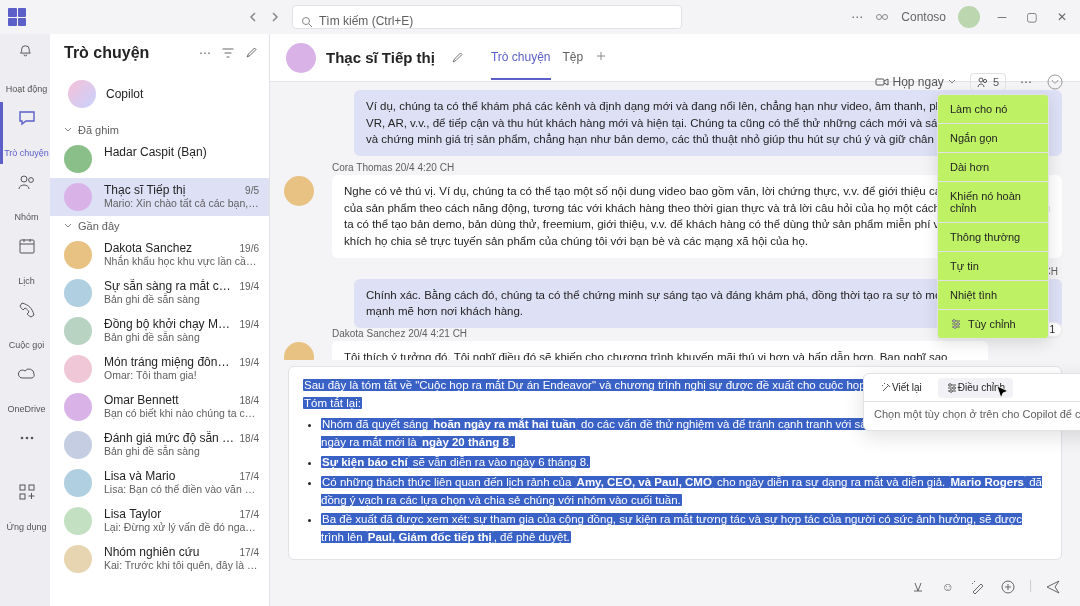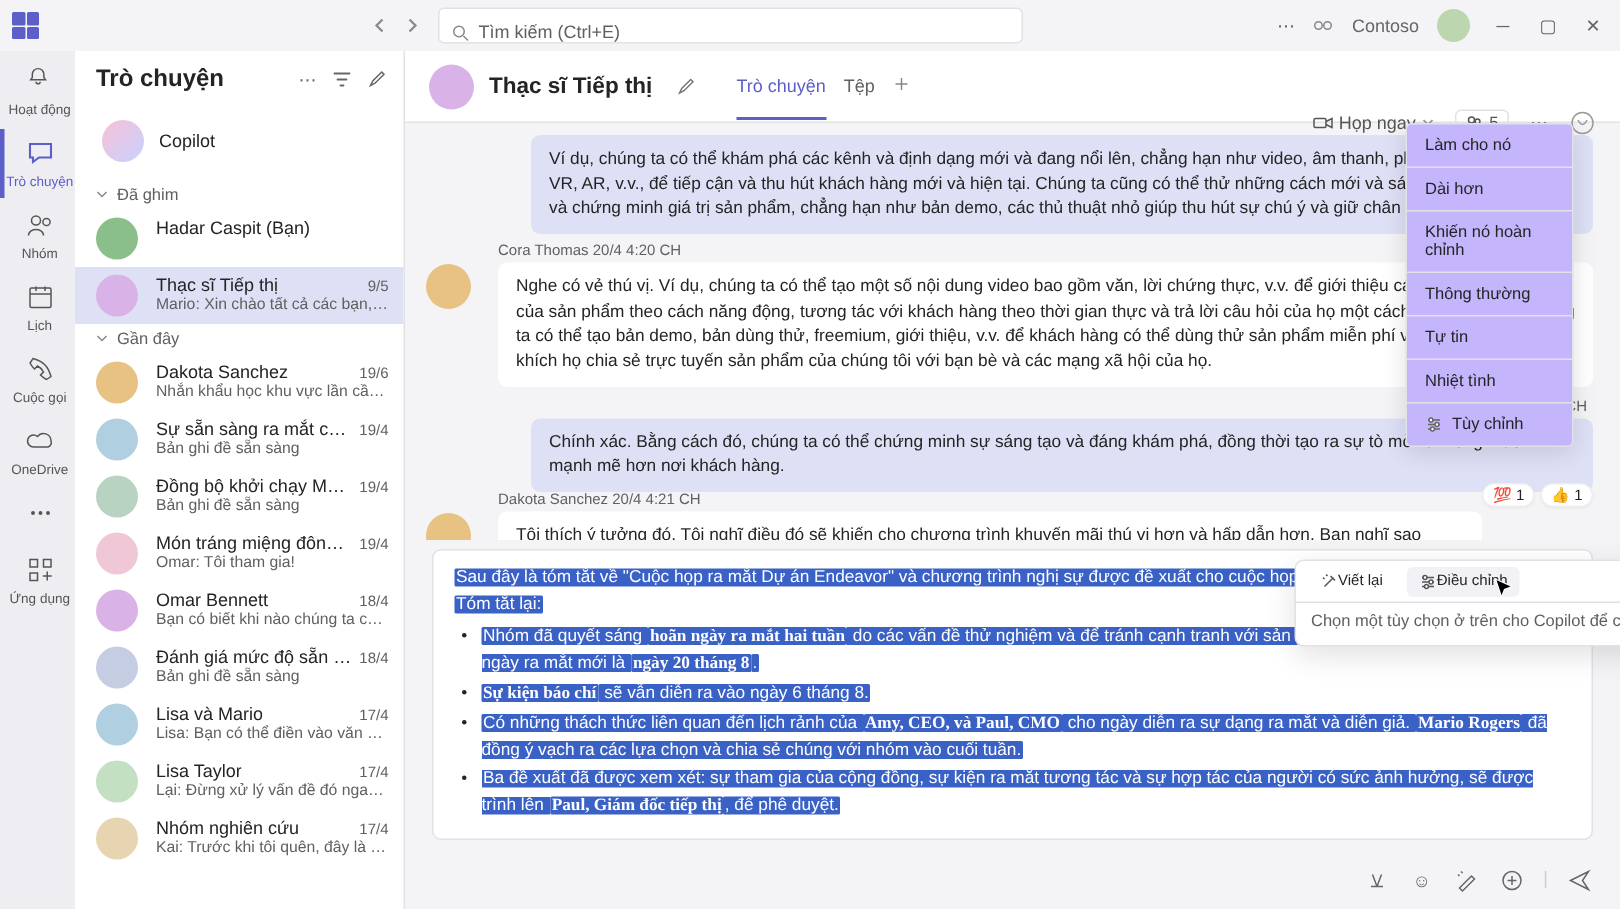--- a/index.html
+++ b/index.html
@@ -23,21 +23,21 @@
   .nav-arrow{width:18px;height:18px;display:flex;align-items:center;justify-content:center;color:#888;}
   .searchbox{flex:0 0 390px;height:24px;border:1px solid var(--border);border-radius:4px;background:var(--bg-white);display:flex;align-items:flex-end;padding:0 8px;color:var(--muted);gap:6px;}
   .tb-right{margin-left:auto;display:flex;align-items:center;gap:12px;color:#666;}
   .avatar-sm{width:22px;height:22px;border-radius:50%;background:#bcd6b0;}
   .win-btns{display:flex;gap:10px;color:#666;}
   .win-btn{width:20px;text-align:center;}
 
   
   .layout{display:flex;height:calc(100% - 34px);}
   .rail{width:50px;background:var(--rail);display:flex;flex-direction:column;align-items:center;padding-top:4px;gap:2px;font-size:9px;color:#555;}
-  .rail-item{display:flex;flex-direction:column;align-items:center;gap:4px;padding:6px 0;width:100%;border-left:3px solid transparent;cursor:pointer;}
+  .rail-item{display:flex;flex-direction:column;align-items:center;gap:20px;padding:6px 0;width:100%;border-left:3px solid transparent;cursor:pointer;}
   .rail-item.active{border-left-color:var(--accent);color:var(--accent);}
   .rail-icon{width:20px;height:20px;}
 
   
   .chatlist{width:220px;background:var(--bg-white);border-right:1px solid var(--border);display:flex;flex-direction:column;}
   .cl-header{display:flex;align-items:center;justify-content:space-between;padding:10px 10px 6px 14px;}
   .cl-title{font-weight:600;font-size:16px;}
   .cl-actions{display:flex;gap:10px;color:#666;}
   .copilot-row{display:flex;align-items:center;gap:10px;margin:6px 10px 6px 14px;padding:6px 4px;border-radius:4px;}
   .copilot-badge{width:28px;height:28px;border-radius:50%;background:linear-gradient(135deg,#f7c0d6,#c7d2ff);}
@@ -71,21 +71,21 @@
   .msg-meta{font-size:10px;color:var(--muted);margin-bottom:2px;}
   .msg-text{font-size:11.5px;line-height:1.45;}
   .bubble-out{margin-left:70px;background:var(--accent-light);border-radius:6px;padding:8px 12px;font-size:11.5px;line-height:1.45;margin-bottom:6px;}
   .bubble-in-wrap{background:var(--bg-white);border-radius:6px;padding:8px 12px;}
   .reactions{display:flex;gap:4px;align-items:center;margin-top:2px;}
   .react-pill{display:inline-flex;gap:2px;align-items:center;background:#fff;border:1px solid #eee;border-radius:12px;padding:1px 6px;font-size:10px;box-shadow:0 1px 2px rgba(0,0,0,.05);}
   .react-float{float:right;margin-top:-6px;}
   .cora-link{color:var(--accent);text-decoration:none;}
 
   
-  .tone-panel{position:absolute;left:667px;top:0px;width:112px;background:#c4b5fd;border:1px solid var(--border);border-radius:4px;box-shadow:0 4px 16px rgba(0,0,0,.12);z-index:20;}
+  .tone-panel{position:absolute;left:667px;top:12px;width:112px;background:#bef264;border:1px solid var(--border);border-radius:4px;box-shadow:0 4px 16px rgba(0,0,0,.12);z-index:20;}
   .tone-item{padding:8px 12px;font-size:11px;cursor:pointer;}
   .tone-sep{border-top:1px solid var(--border);}
   .tone-custom{display:flex;gap:6px;align-items:center;}
 
   
   .copilot-bar{position:absolute;left:593px;top:339px;width:362px;height:58px;background:#fff;border:1px solid var(--border);border-radius:6px;box-shadow:0 6px 20px rgba(0,0,0,.12);z-index:15;}
   .copilot-tabs{height:28px;display:flex;align-items:center;padding:0 8px;border-bottom:1px solid var(--border);gap:8px;}
   .cp-tab{display:flex;align-items:center;gap:0;font-size:10px;padding:4px 8px;border-radius:4px;cursor:pointer;}
   .cp-tab.active{background:#f1f1f6;}
   .copilot-body{padding:6px 10px;font-size:11px;color:var(--muted);}
@@ -93,21 +93,21 @@
 
   
   .compose{margin:6px 18px 12px 18px;background:var(--bg-white);border:1px solid var(--border);border-radius:6px;padding:10px 14px;font-size:11.5px;line-height:1.55;position:relative;}
   .compose .sel{background:var(--sel);color:#fff;border-radius:1px;padding:0 1px;}
   .compose ul{margin:4px 0 0 18px;padding:0;}
   .compose li{margin-bottom:2px;}
   .compose-toolbar{display:flex;justify-content:flex-end;gap:12px;color:#666;padding:6px 18px 10px 0;}
   .compose-toolbar .icon{width:18px;height:18px;display:flex;align-items:center;justify-content:center;}
   .send{color:#666;}
 
-  b.sel,strong.sel{font-weight:600;font-family:Liberation Serif, serif;}
+  b.sel,strong.sel{font-weight:600;}
   svg{display:block;}
 </style>
 </head>
 <body>
 
 <div class="titlebar">
   <div class="ms-logo">
       <span></span>
       <span></span>
       <span></span>
@@ -433,20 +433,21 @@
           <div class="msg-meta">Dakota Sanchez  20/4 4:21 CH</div>
           <div class="bubble-in-wrap msg-text">
             <span>Tôi thích ý tưởng đó. Tôi nghĩ điều đó sẽ khiến cho chương trình khuyến mãi thú vị hơn và hấp dẫn hơn. Bạn nghĩ sao </span><a href="#" class="cora-link">Cora</a>?
           </div>
         </div>
       </div>
 
       <div class="tone-panel">
         <div id="tone-items">
             <div class="tone-item">Làm cho nó</div>
+            <div class="tone-item tone-sep">Ngắn gọn</div>
             <div class="tone-item tone-sep">Dài hơn</div>
             <div class="tone-item tone-sep">Khiến nó hoàn chỉnh</div>
             <div class="tone-item tone-sep">Thông thường</div>
             <div class="tone-item tone-sep">Tự tin</div>
             <div class="tone-item tone-sep">Nhiệt tình</div>
           </div>
         <div class="tone-item tone-sep tone-custom">
           <svg width="12" height="12" viewBox="0 0 12 12">
               <path d="M2 3h8M2 6h8M2 9h8" stroke="#666"></path>
               <circle cx="4" cy="3" r="1.3" fill="#fff" stroke="#666"></circle>

